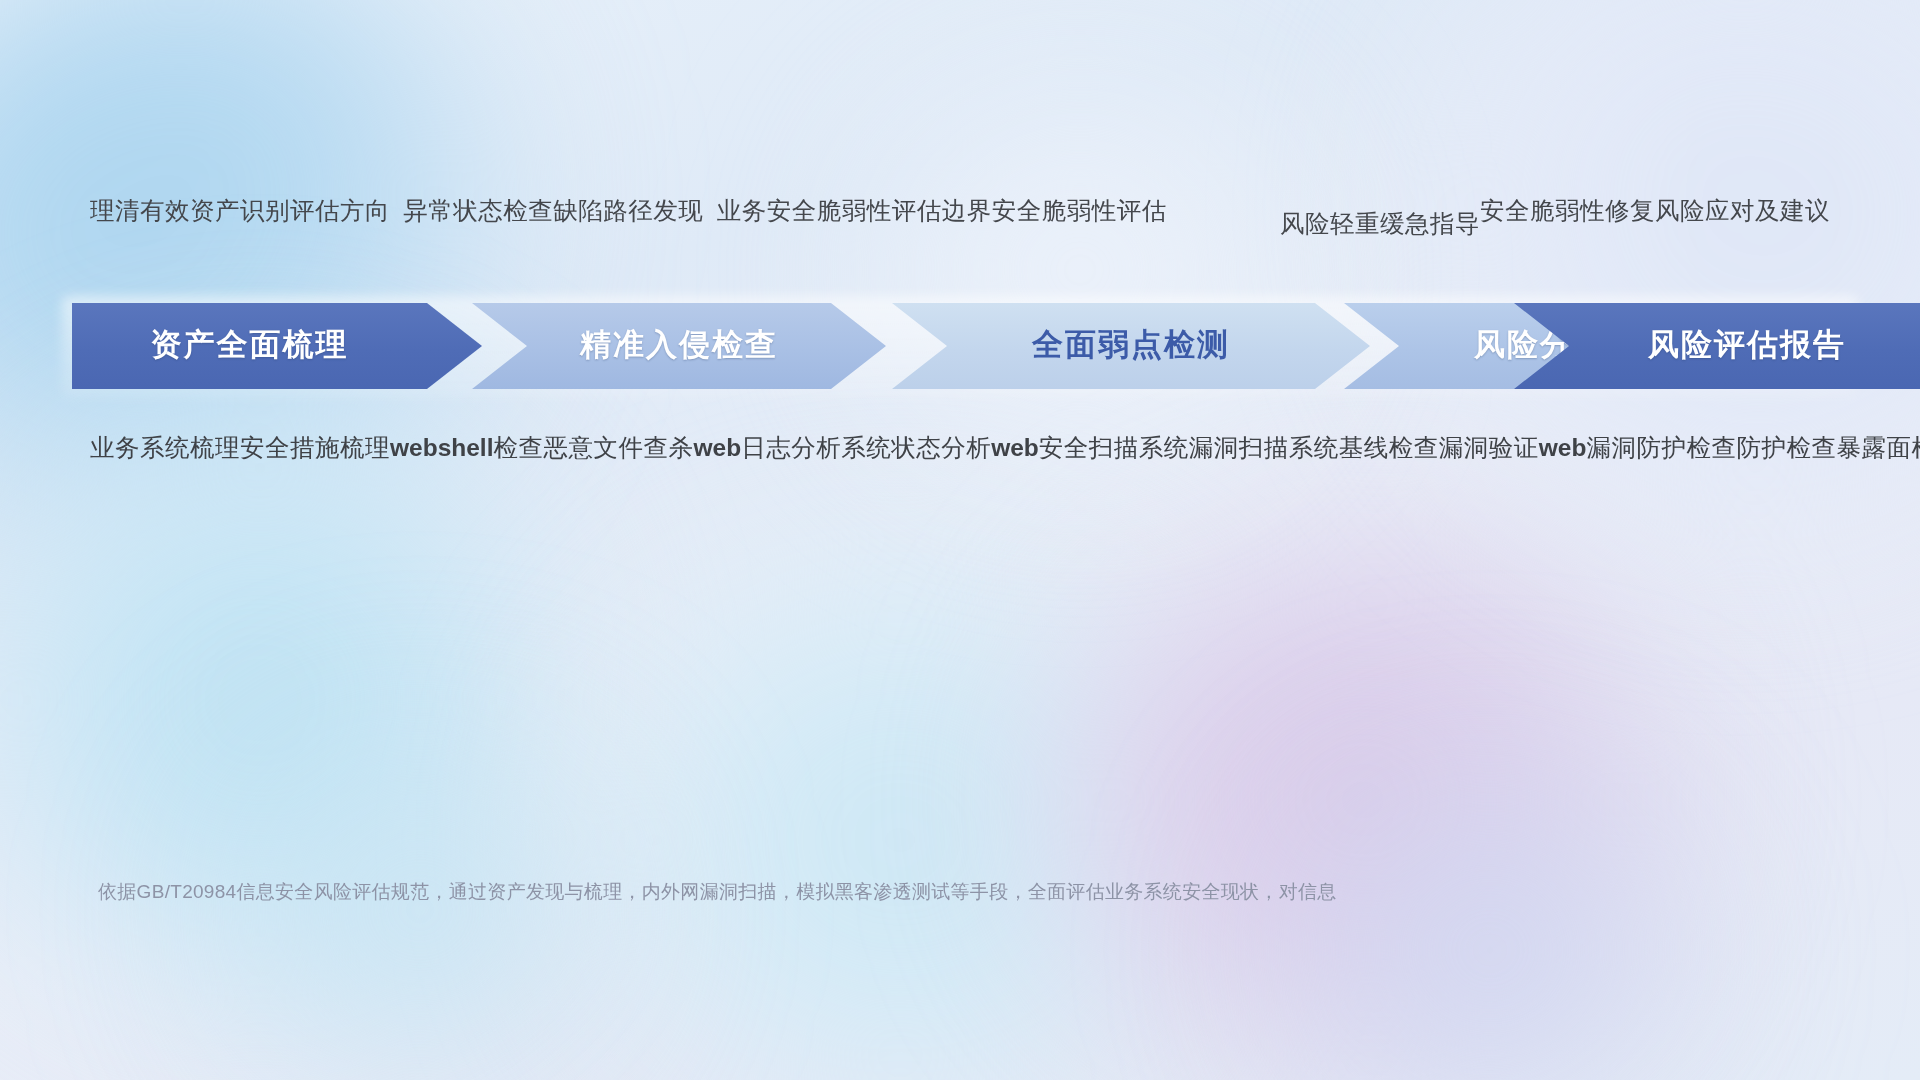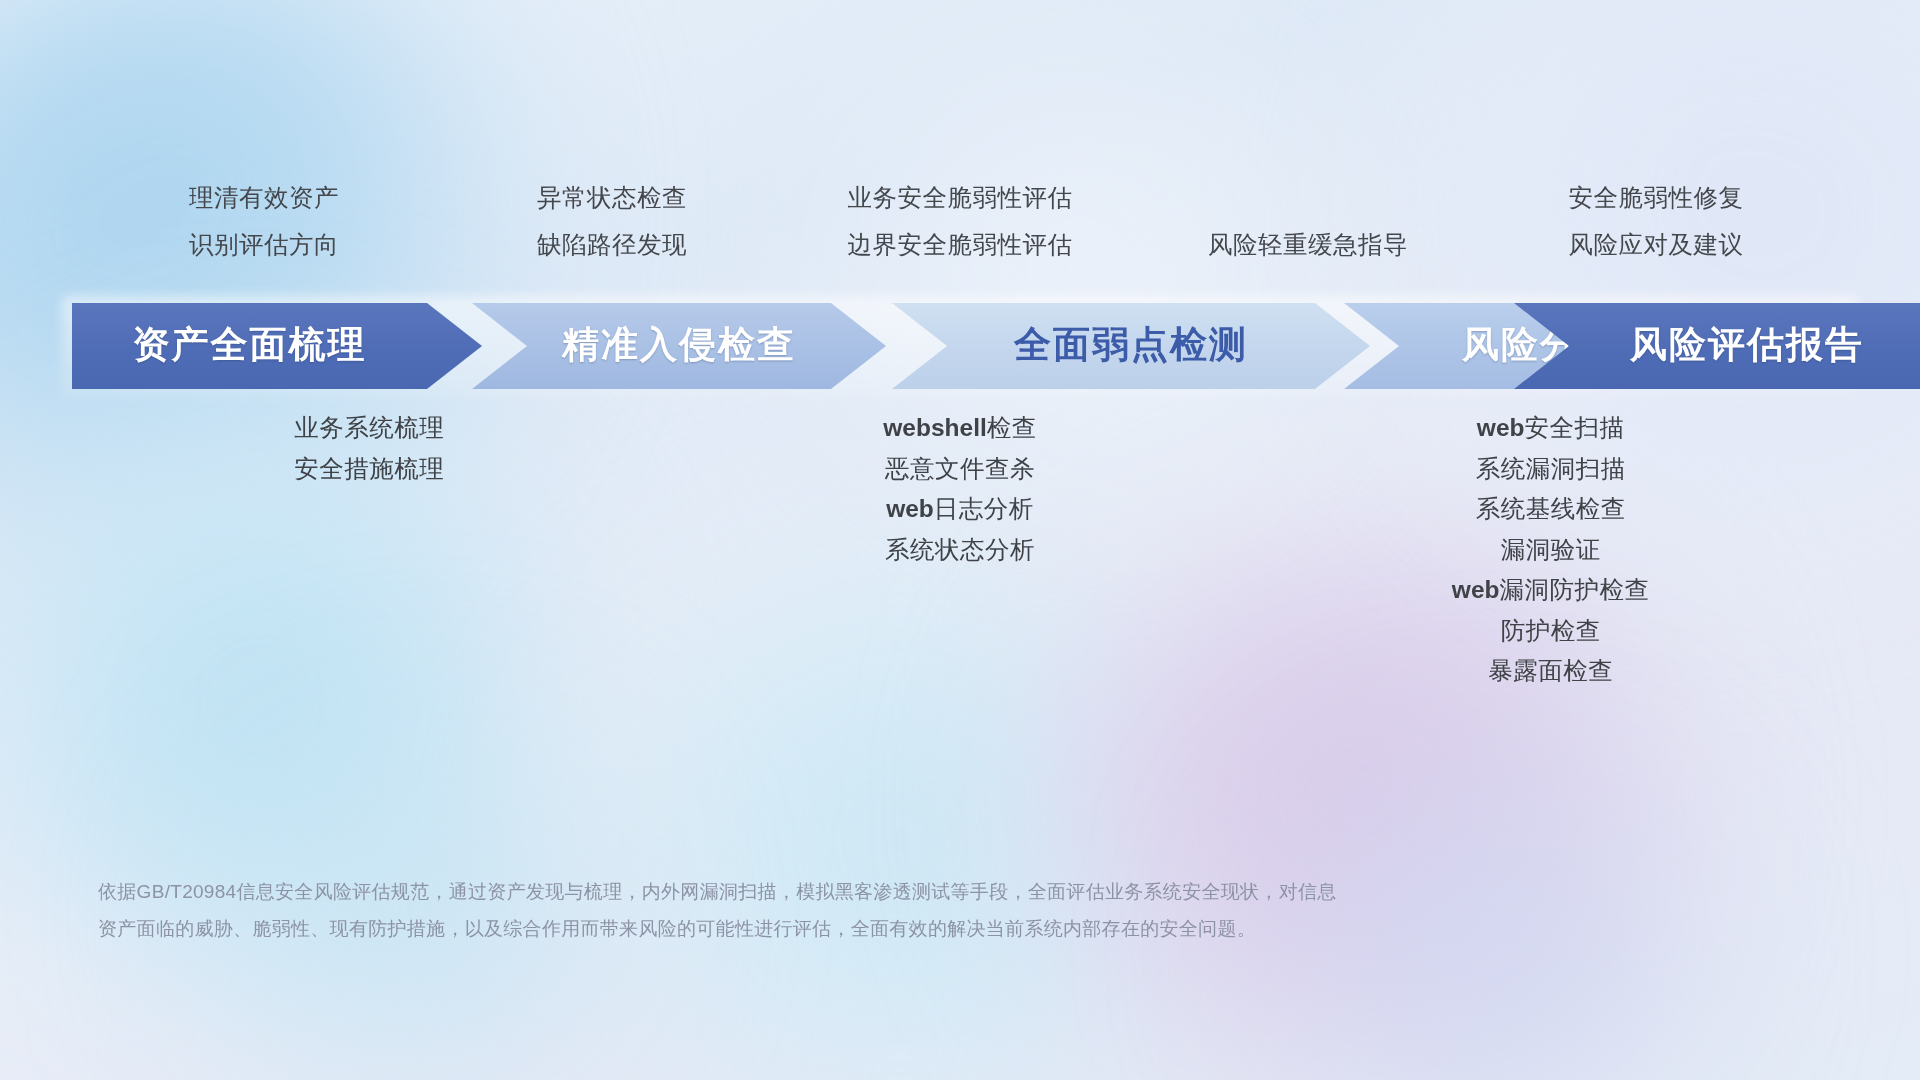--- a/index.html
+++ b/index.html
@@ -31,45 +31,45 @@
       background:radial-gradient(circle at 50% 50%,#eef3fb 0%,rgba(238,243,251,0) 72%);}
   .b7{left:1180px;top:760px;width:620px;height:380px;
       background:radial-gradient(circle at 50% 50%,#cfd9f2 0%,rgba(207,217,242,0) 72%);}
   .b8{left:120px;top:720px;width:600px;height:380px;
       background:radial-gradient(circle at 50% 50%,#c5e4f3 0%,rgba(197,228,243,0) 72%);}
 
   
   #stage{position:absolute;inset:0;}
 
   .row{position:absolute;left:90px;width:1740px;display:flex;}
-  .col{flex:1 1 0;display:flex;flex-direction:column;align-items:center;}
+  .col{flex:1 1 0;display:flex;flex-direction:row;align-items:center;}
 
   
   #top-row{top:186px;}
   .cap{
     font-size:24.5px;color:#44474c;line-height:1;
     letter-spacing:.5px;margin-bottom:22px;white-space:nowrap;
   }
 
   
-  #bottom-row{top:416px;gap:32px;}
+  #bottom-row{top:436px;}
   .item{
     font-size:24.5px;color:#3f4247;line-height:1;
     letter-spacing:.5px;margin-bottom:16px;white-space:nowrap;
   }
   .item .lat{font-weight:700;letter-spacing:0;text-align:center;}
 
   
   #banner{
     position:absolute;left:72px;top:303px;width:1776px;height:86px;
   }
   .chev{
     position:absolute;top:0;height:86px;
     display:flex;align-items:center;justify-content:center;
-    color:#fff;font-size:37px;font-weight:700;letter-spacing:2px;
+    color:#fff;font-size:31px;font-weight:700;letter-spacing:2px;
     text-shadow:0 1px 2px rgba(30,50,90,.28);
     box-sizing:border-box;
   }
   .chev span{display:block;transform:translateY(-1px);}
 
   
   .c1{left:0;width:410px;
       background:linear-gradient(180deg,#5a76bd 0%,#4f6cb6 55%,#4a67b2 100%);
       clip-path:polygon(0 0, 355px 0, 410px 50%, 355px 100%, 0 100%);
       padding-right:55px;}
@@ -182,16 +182,15 @@
       <div class="item">系统基线检查</div>
       <div class="item">漏洞验证</div>
       <div class="item"><span class="lat">web</span>漏洞防护检查</div>
       <div class="item">防护检查</div>
       <div class="item">暴露面检查</div>
     </div>
   </div>
 
   <div id="footer">
     <span class="l">依据GB/T20984信息安全风险评估规范，通过资产发现与梳理，内外网漏洞扫描，模拟黑客渗透测试等手段，全面评估业务系统安全现状，对信息</span>
-    <span class="l">资产面临的威胁、脆弱性、现有防护措施，以及综合作用而带来风险的可能性进行评估，全面有效的解决当前系统内部存在的安全问题。</span>
   </div>
 
 </div>
 
 </body></html>

